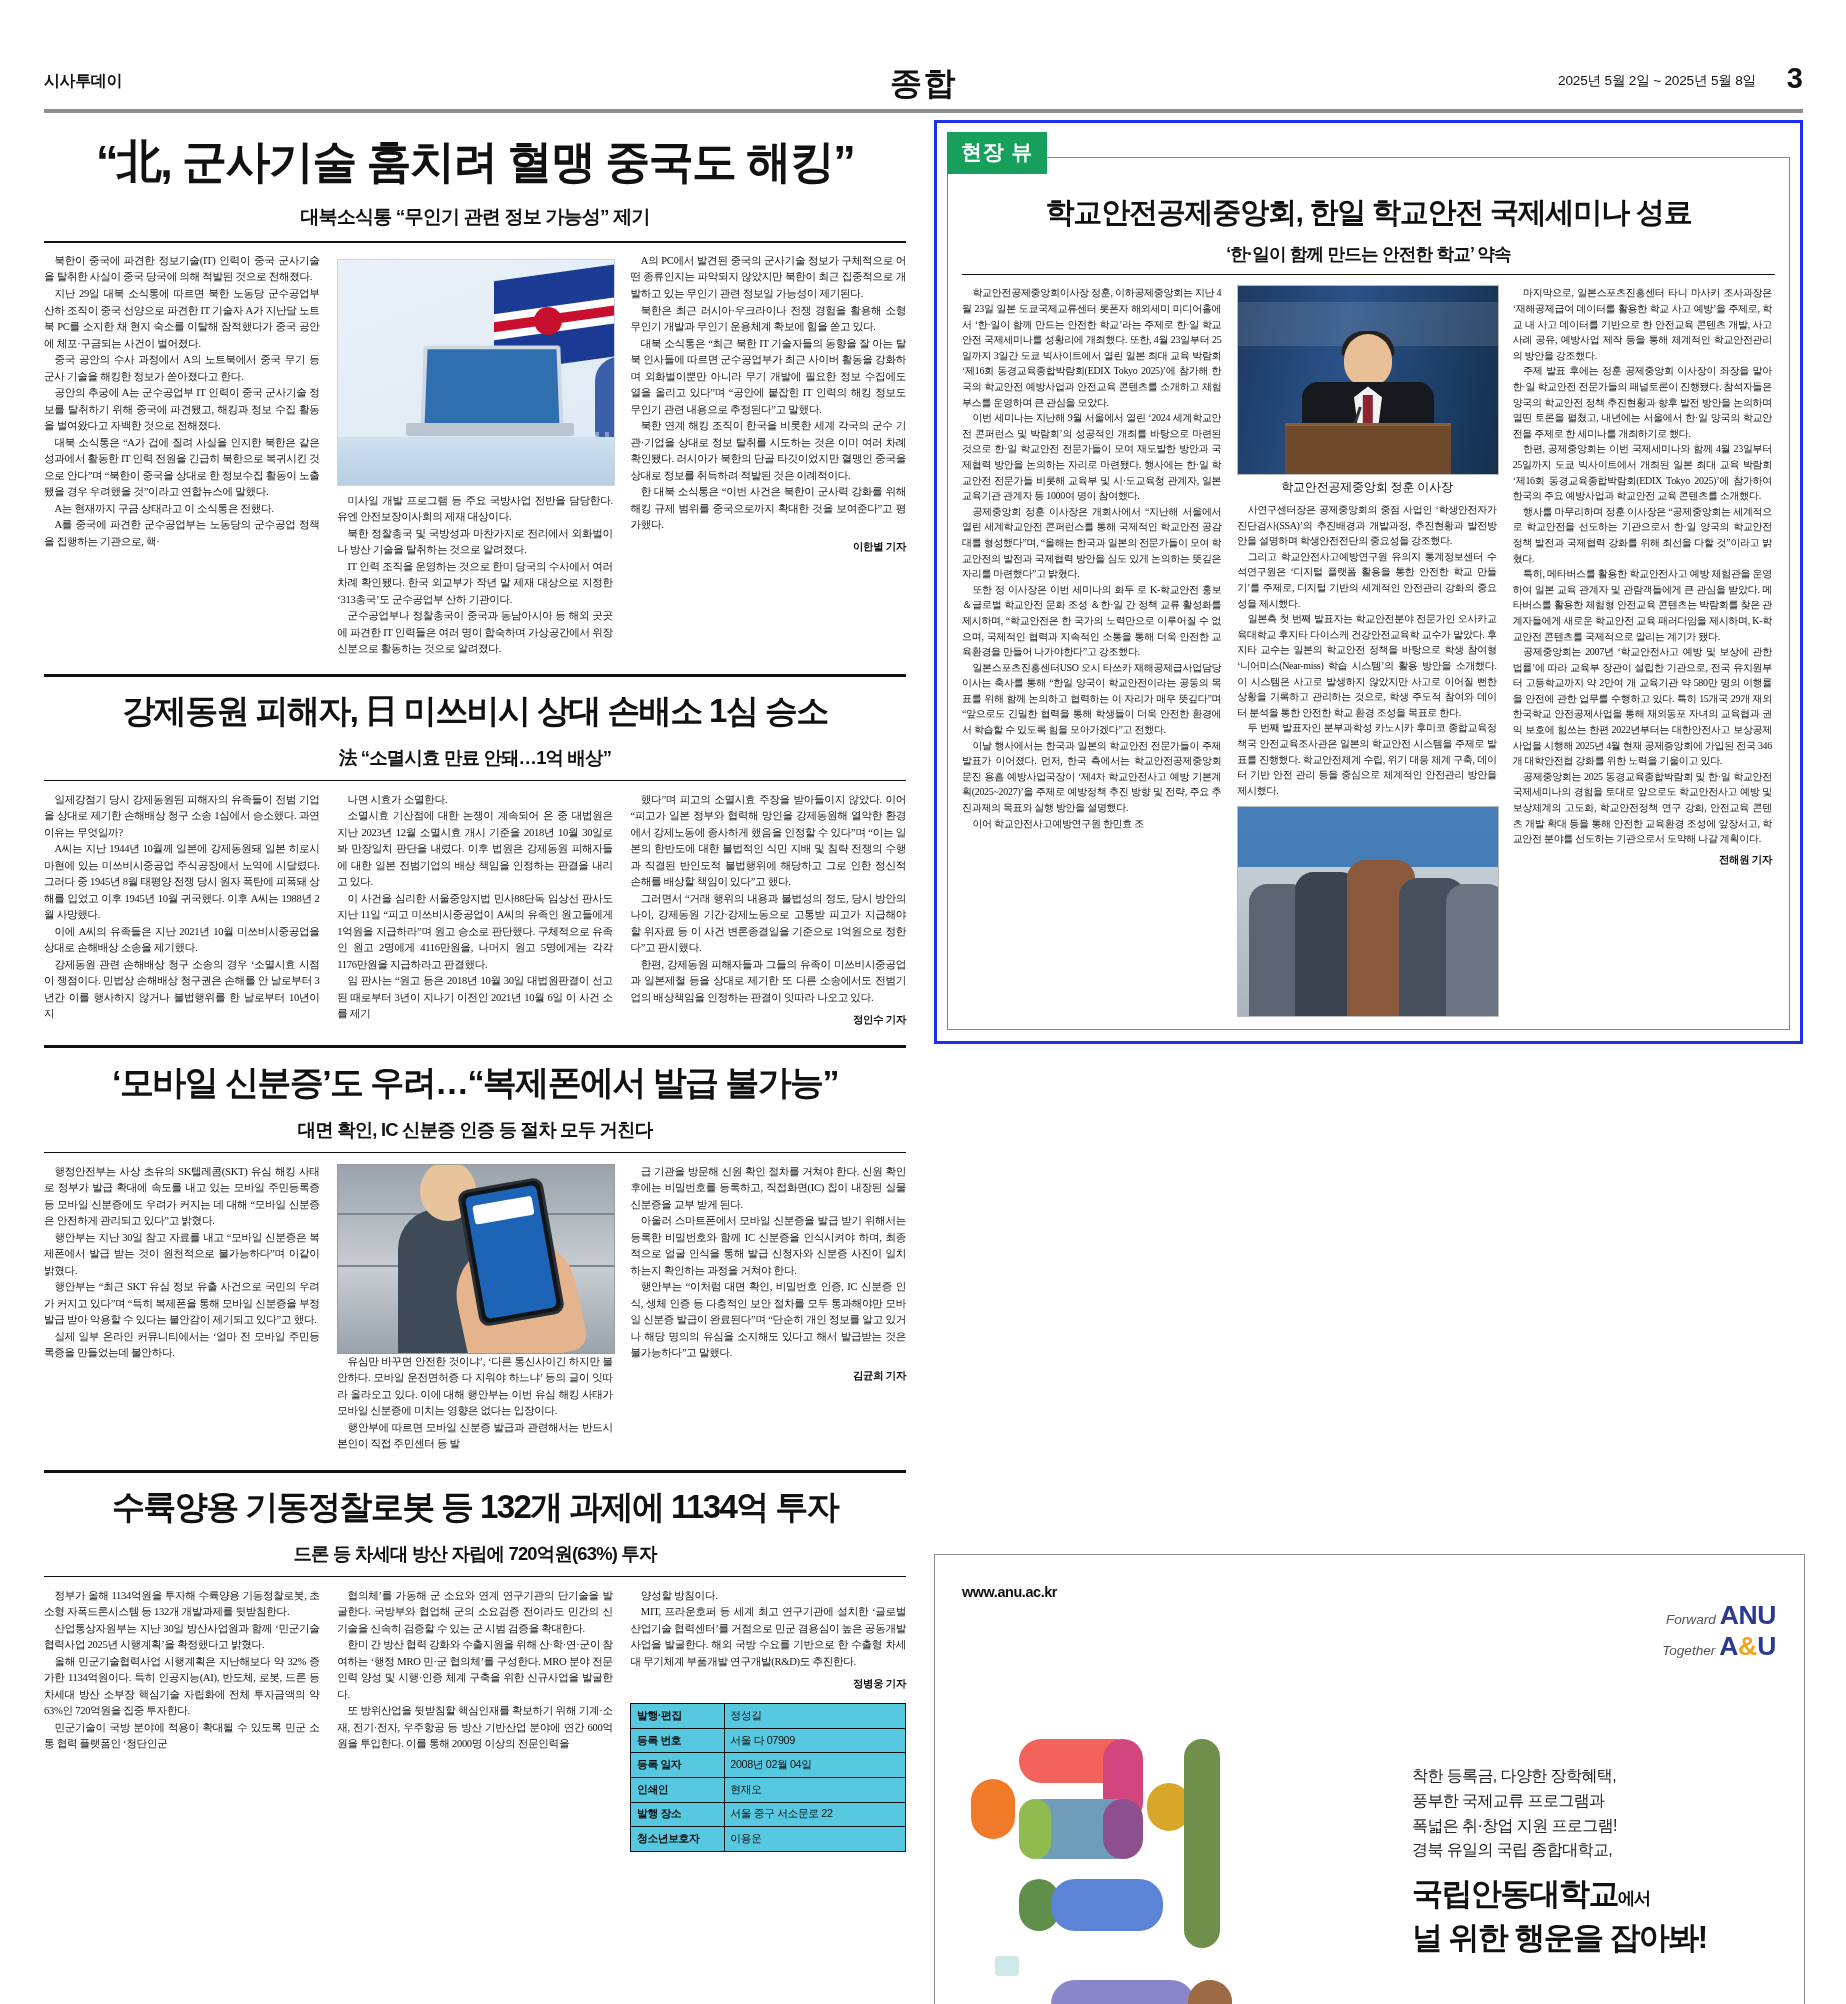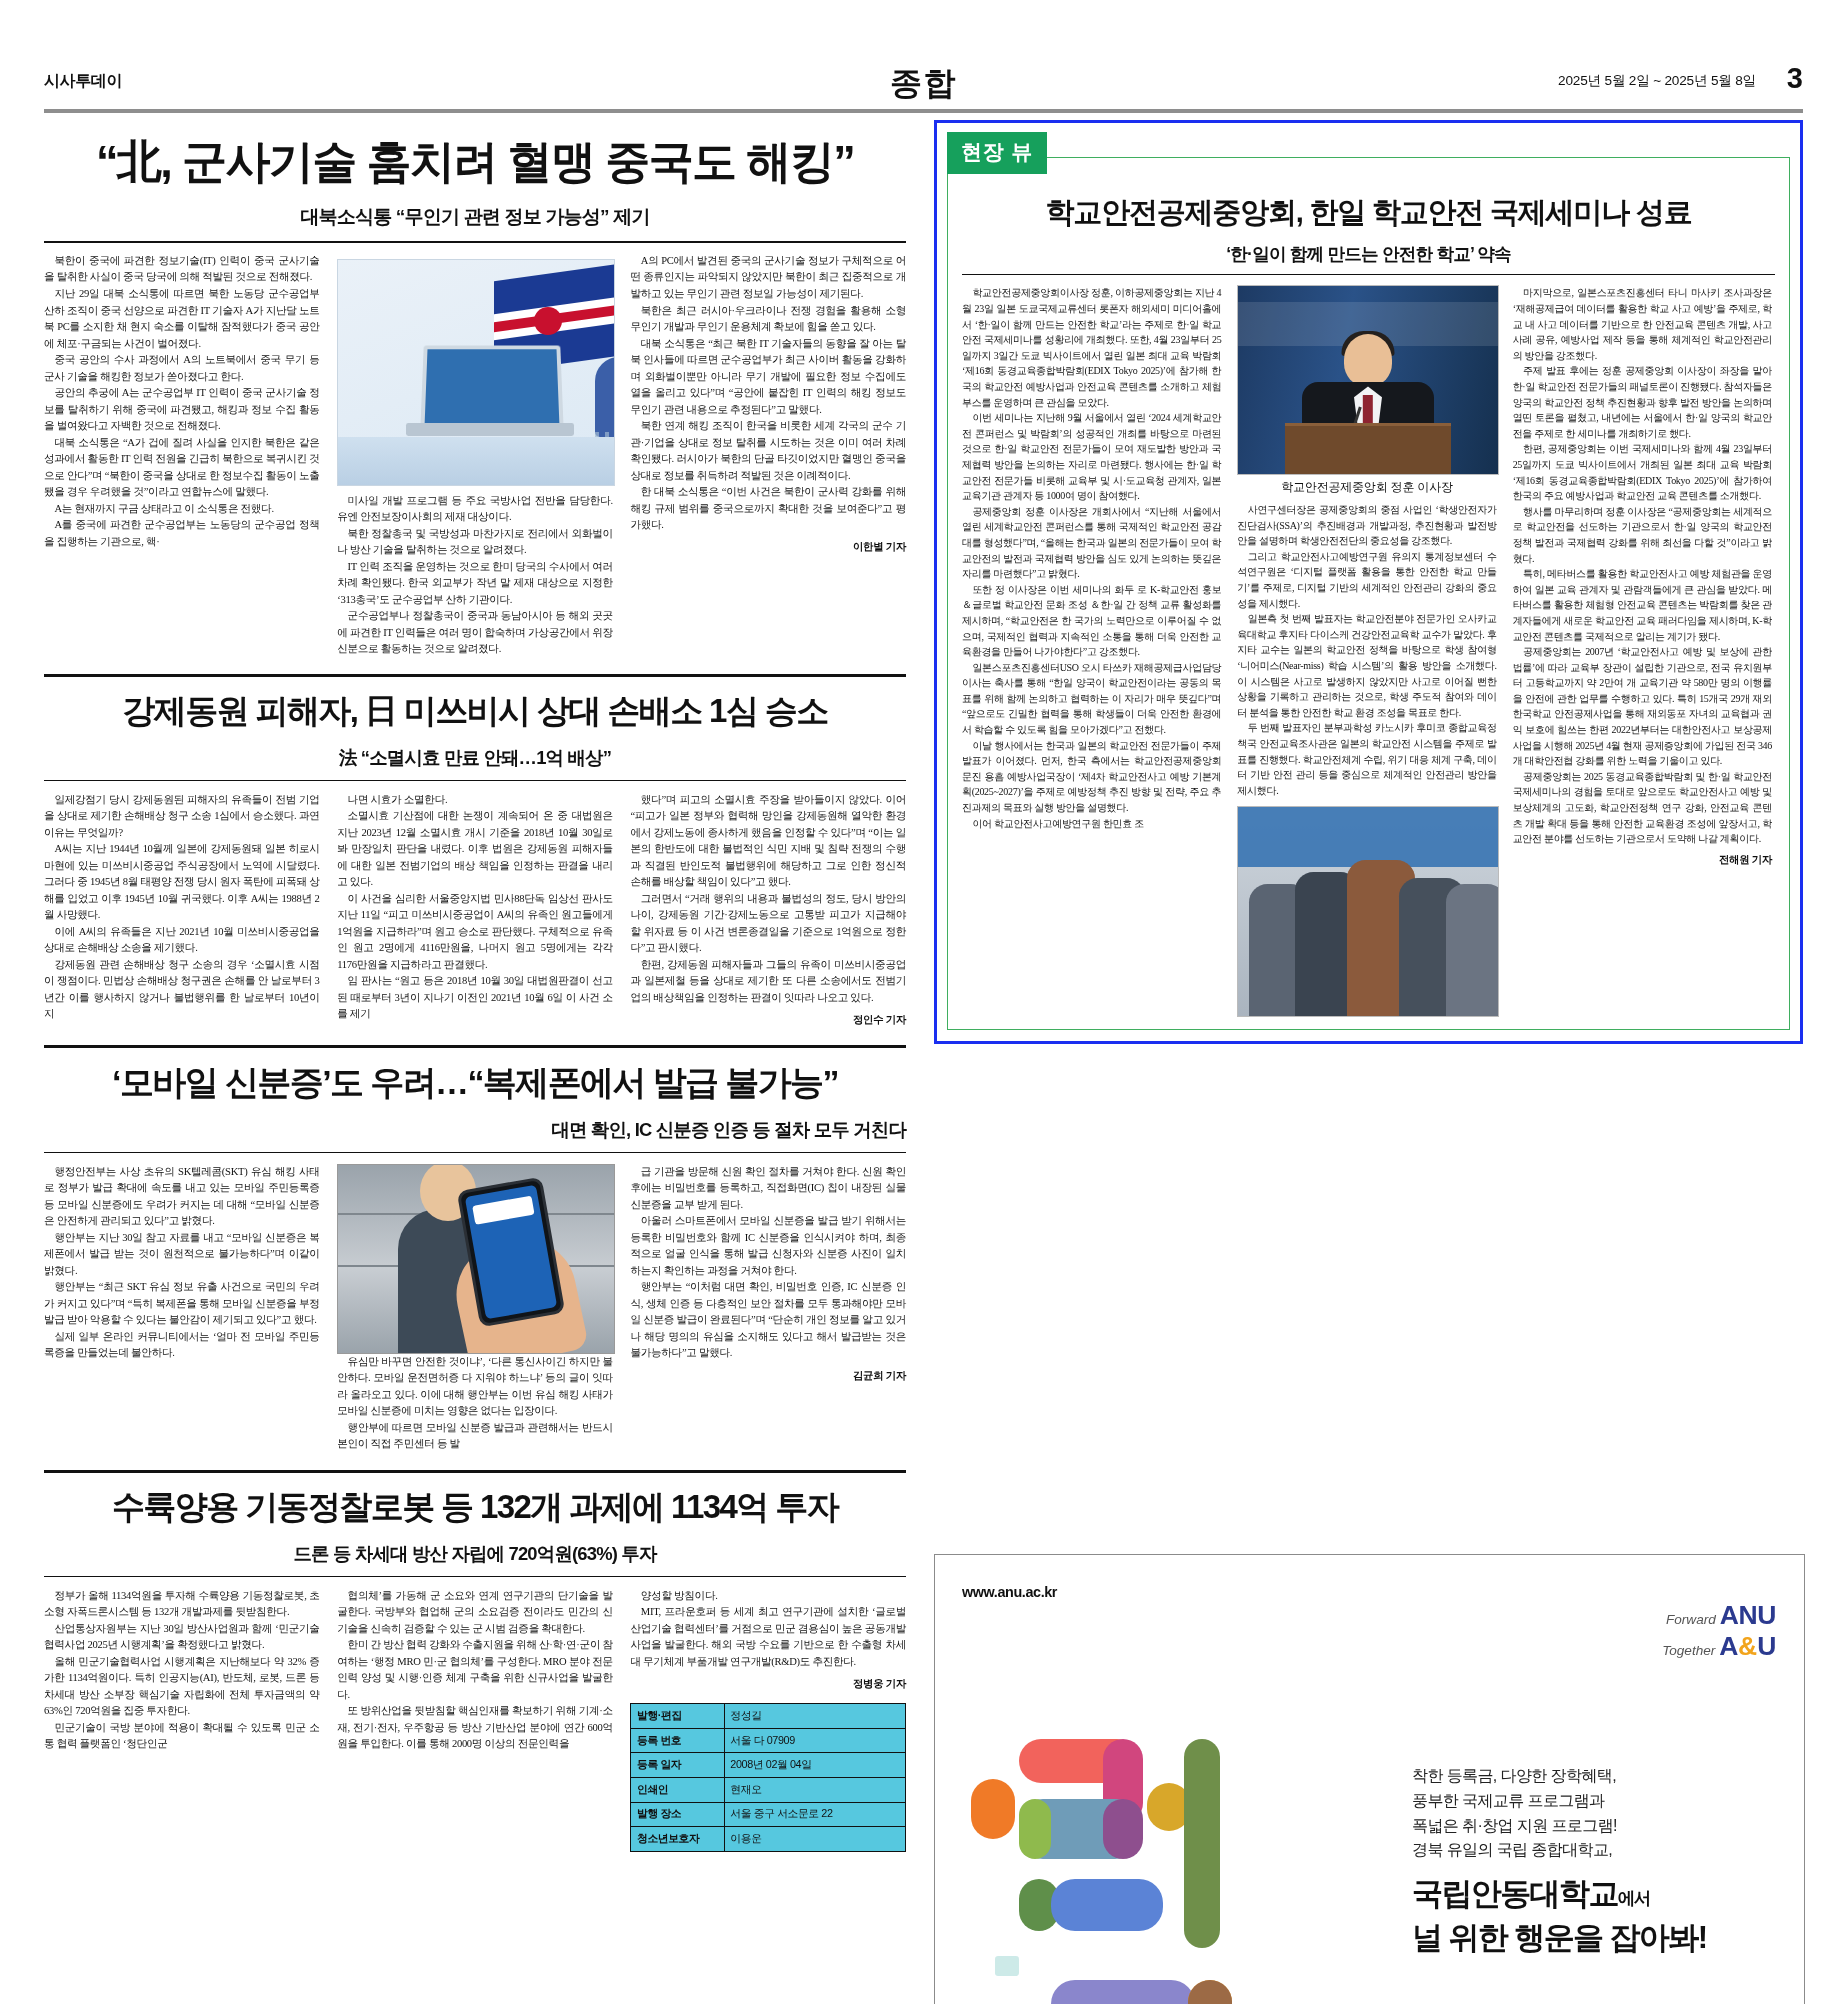--- a/index.html
+++ b/index.html
@@ -262,21 +262,21 @@
           <p>한편, 강제동원 피해자들과 그들의 유족이 미쓰비시중공업과 일본제철 등을 상대로 제기한 또 다른 소송에서도 전범기업의 배상책임을 인정하는 판결이 잇따라 나오고 있다.</p>
           <div class="byline">정인수 기자</div>
         </div>
       </div>
     </div>
 
     <div class="hr-thick" style="margin-top:17px;"></div>
 
     <div style="margin-top:17.6px;">
       <div class="hl-main" style="font-size:34px;text-align:center;">‘모바일 신분증’도 우려…“복제폰에서 발급 불가능”</div>
-      <div class="hl-sub" style="font-size:18.4px;text-align:right;margin-top:16px;">대면 확인, IC 신분증 인증 등 절차 모두 거친다</div>
+      <div class="hl-sub" style="font-size:18.4px;text-align:center;margin-top:16px;">대면 확인, IC 신분증 인증 등 절차 모두 거친다</div>
       <div class="hr-thin" style="margin-top:10.4px;"></div>
 
       <div class="cols3">
         <div class="body-col">
           <p>행정안전부는 사상 초유의 SK텔레콤(SKT) 유심 해킹 사태로 정부가 발급 확대에 속도를 내고 있는 모바일 주민등록증 등 모바일 신분증에도 우려가 커지는 데 대해 “모바일 신분증은 안전하게 관리되고 있다”고 밝혔다.</p>
           <p>행안부는 지난 30일 참고 자료를 내고 “모바일 신분증은 복제폰에서 발급 받는 것이 원천적으로 불가능하다”며 이같이 밝혔다.</p>
           <p>행안부는 “최근 SKT 유심 정보 유출 사건으로 국민의 우려가 커지고 있다”며 “특히 복제폰을 통해 모바일 신분증을 부정 발급 받아 악용할 수 있다는 불안감이 제기되고 있다”고 했다.</p>
           <p>실제 일부 온라인 커뮤니티에서는 ‘얼마 전 모바일 주민등록증을 만들었는데 불안하다.</p>
         </div>
         <div>

